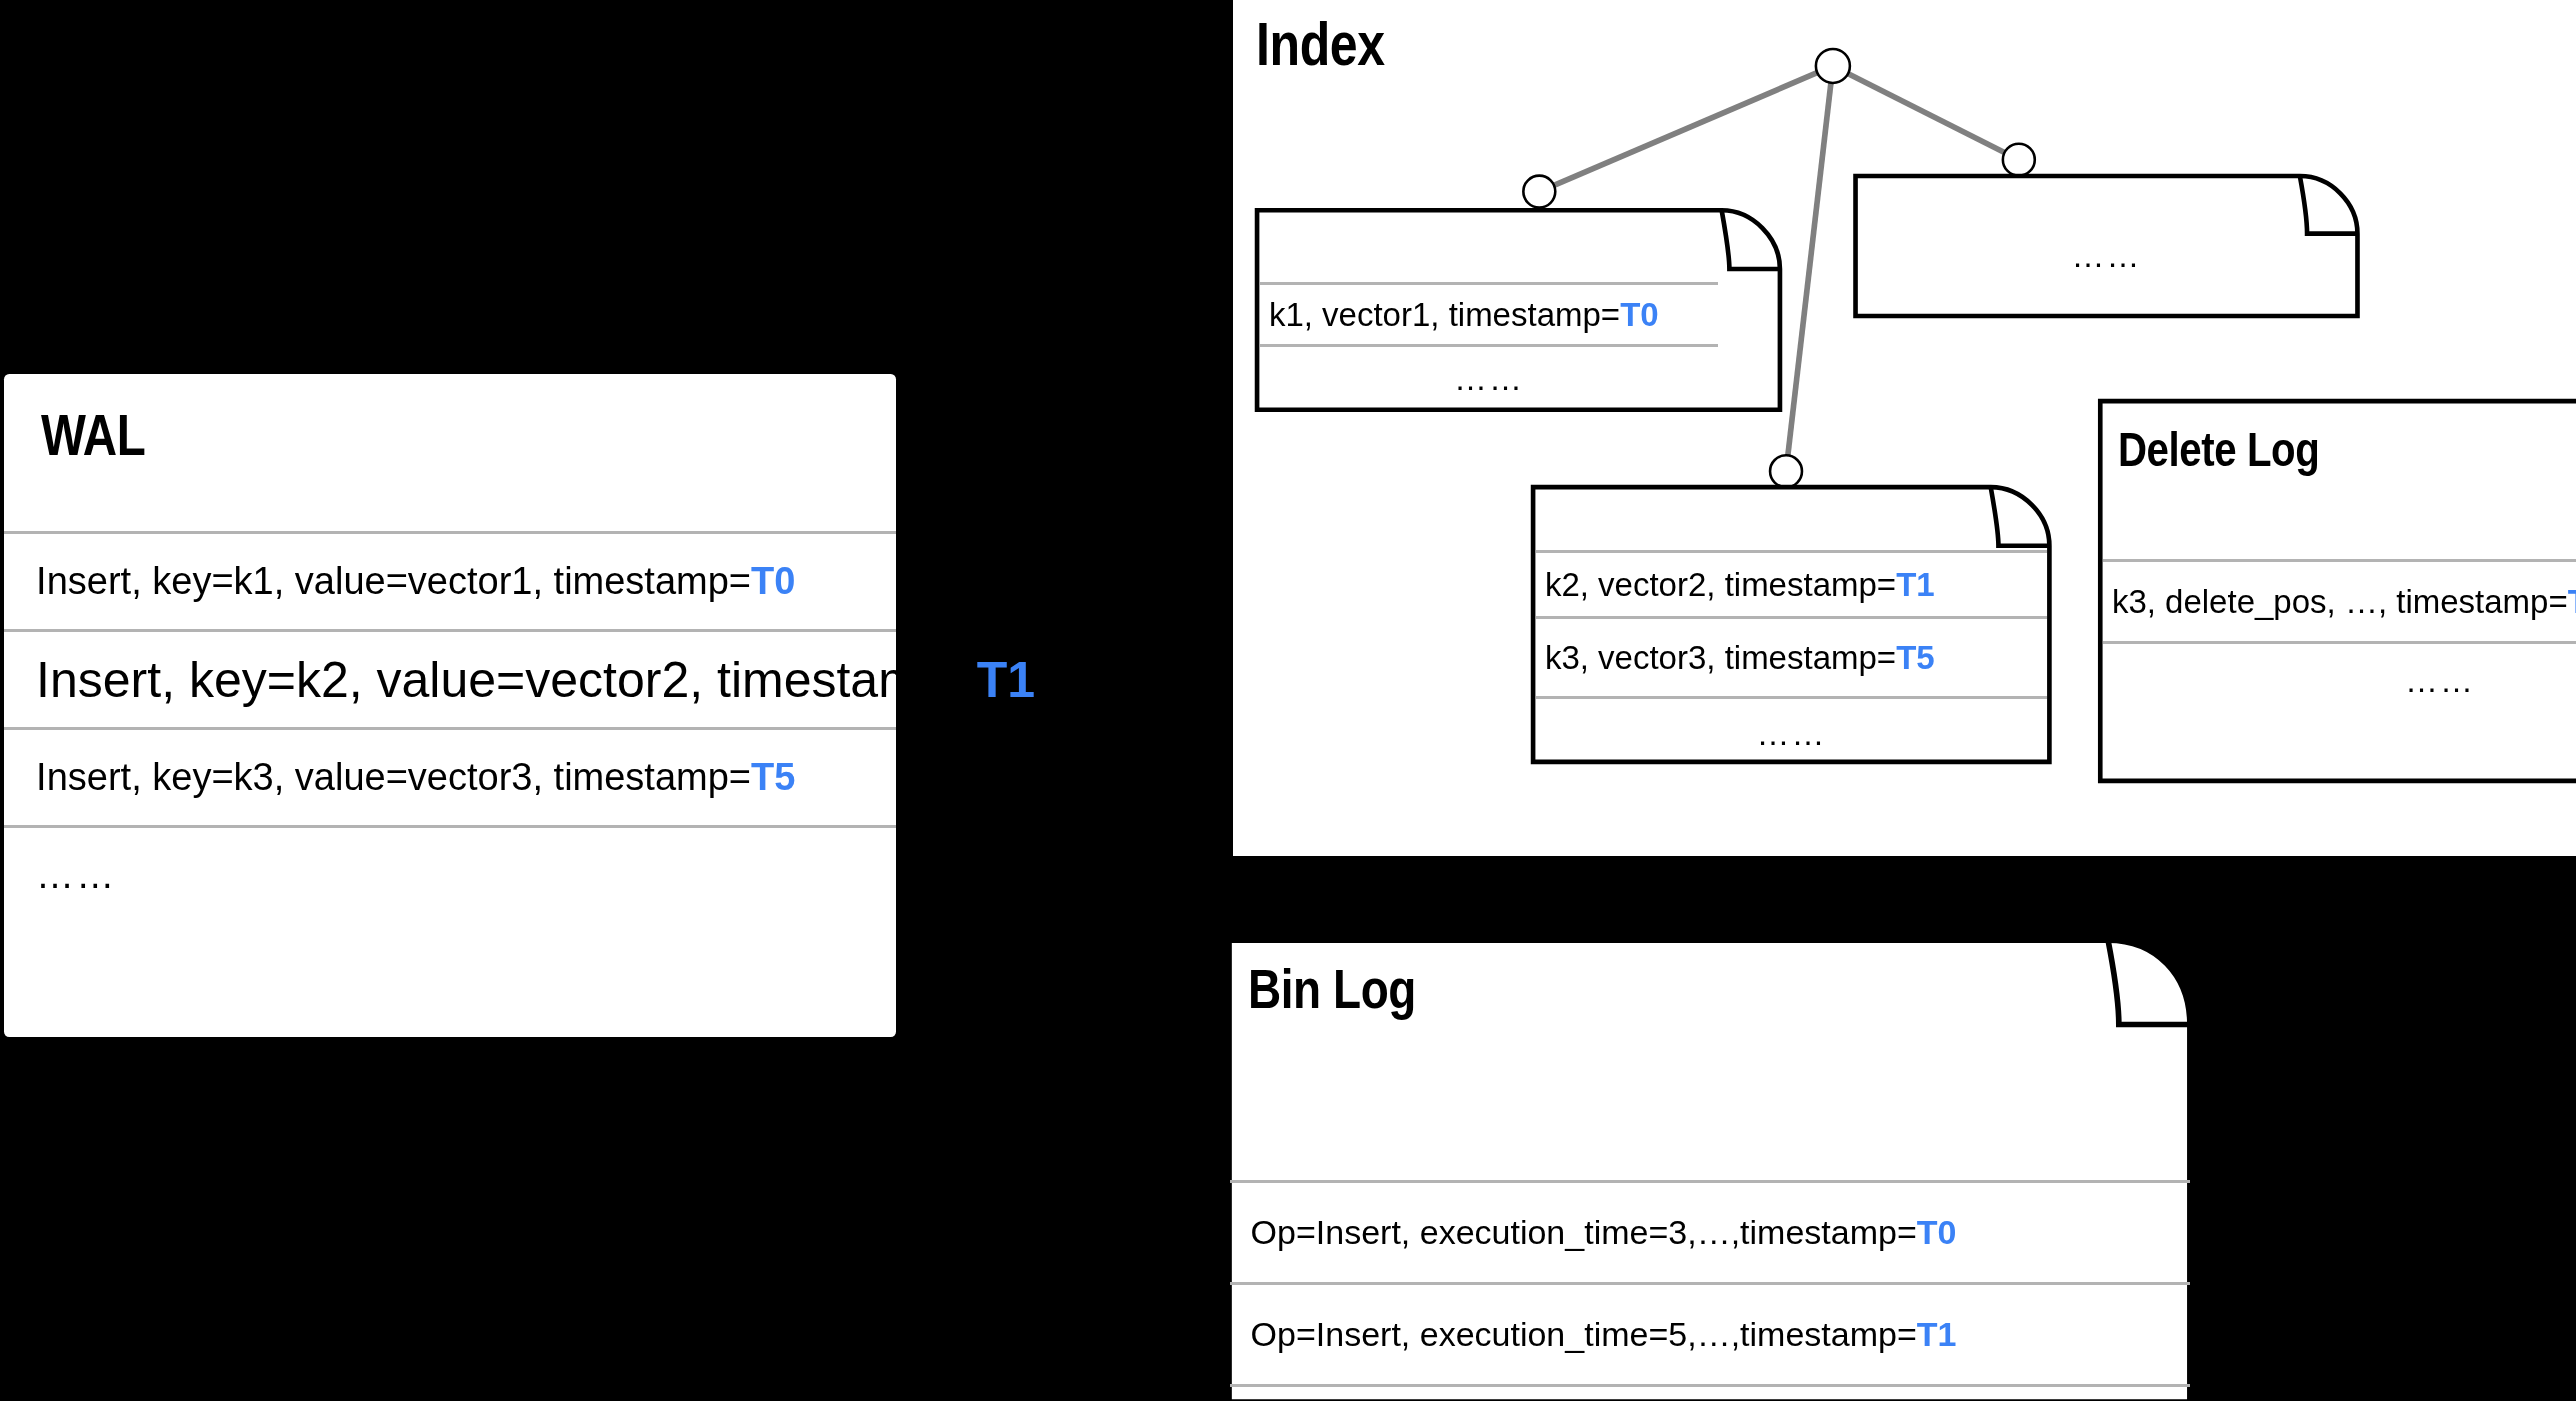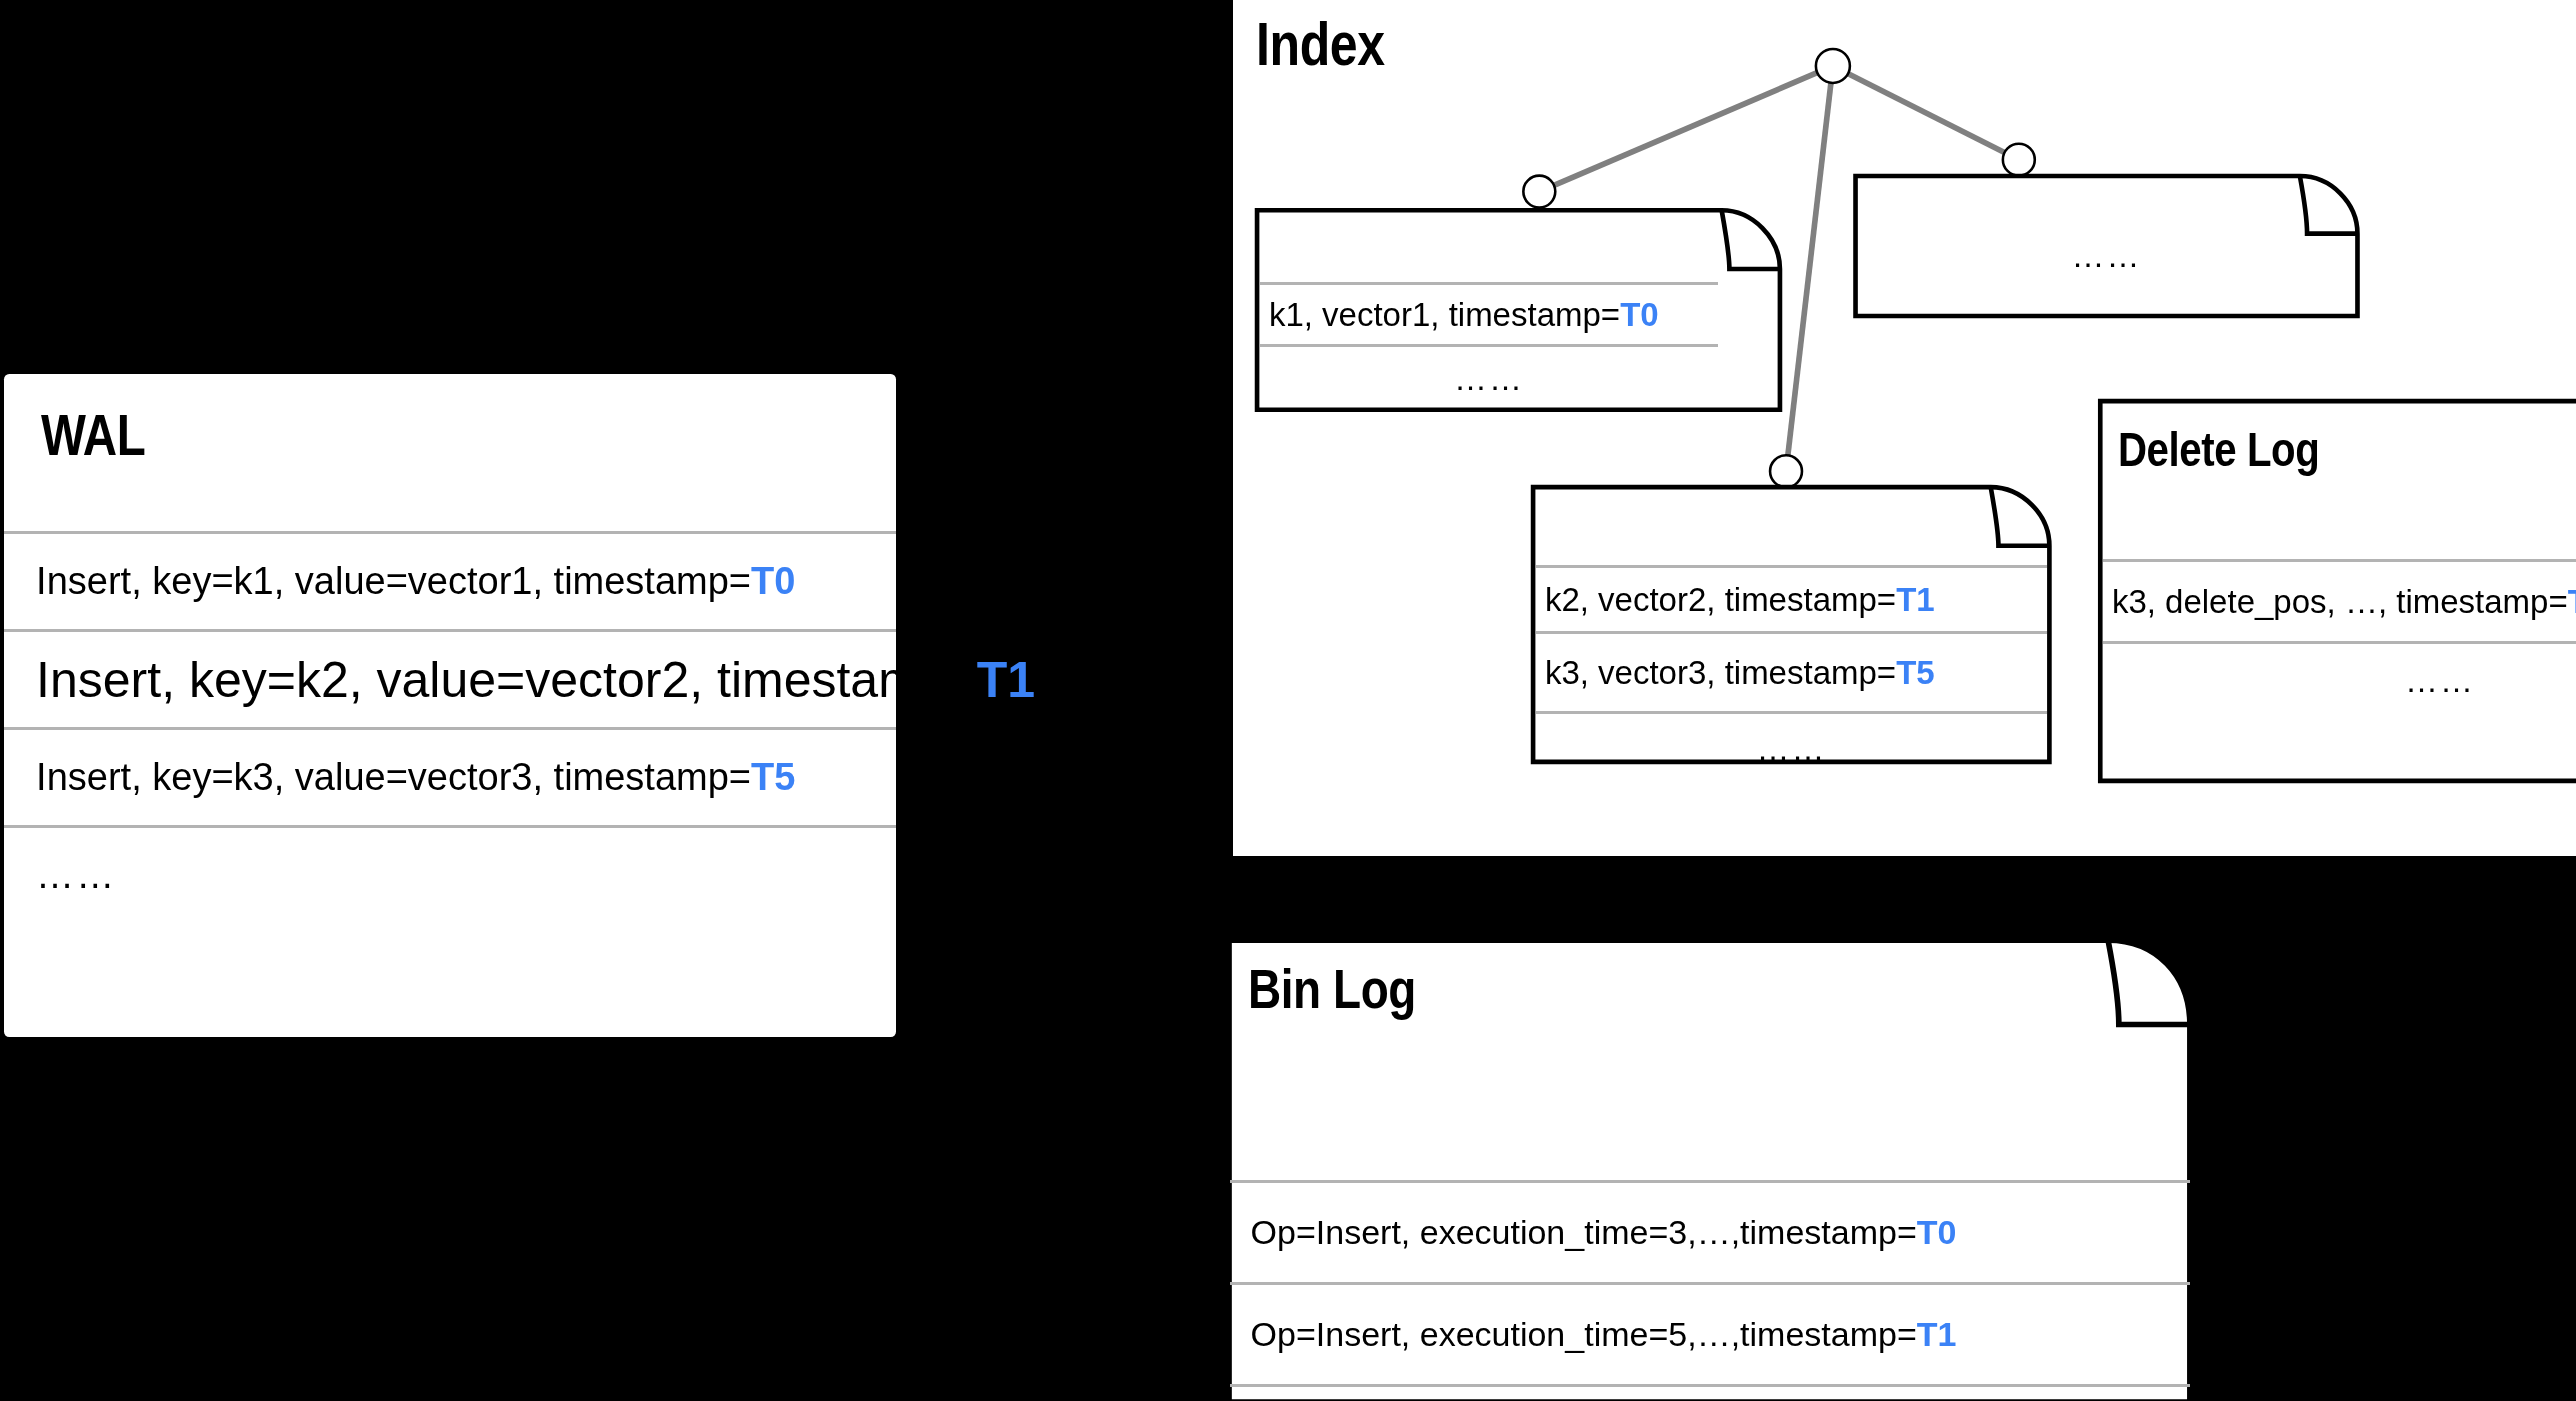--- a/index.html
+++ b/index.html
@@ -107,21 +107,21 @@
       <span class="txt dots" style="font-size:33px;margin-top:20.6px;">……</span>
     </div>
   </div>
 
   <div class="doc" style="left:298px;top:485px;width:521px;height:279px;">
     <svg width="521" height="279" viewBox="0 0 1012 542">
       <path d="M4,4 H893 C954,4 1007,58 1007,118 V538 H4 Z" fill="#ffffff" stroke="#000000" stroke-width="9"></path>
       <path d="M893,4 C903,60 908,100 908,118 H1007" fill="none" stroke="#000000" stroke-width="9"></path>
     </svg>
     <div class="doc-body" style="width:521px;height:279px;">
-      <div class="rowlist" style="top:80px;left:4.6px;right:4.6px;">
+      <div class="rowlist" style="top:65px;left:4.6px;right:4.6px;">
         <div class="row" style="height:66px;padding-left:9.3px;font-size:33px;">
           <span class="txt">k2, vector2, timestamp=</span>
             <span class="ts">T1</span>
         </div>
         <div class="row" style="height:80px;padding-left:9.3px;font-size:33px;">
           <span class="txt">k3, vector3, timestamp=</span>
             <span class="ts">T5</span>
         </div>
         <div class="row center" style="height:72px;font-size:33px;">
           <span class="txt dots">……</span>

